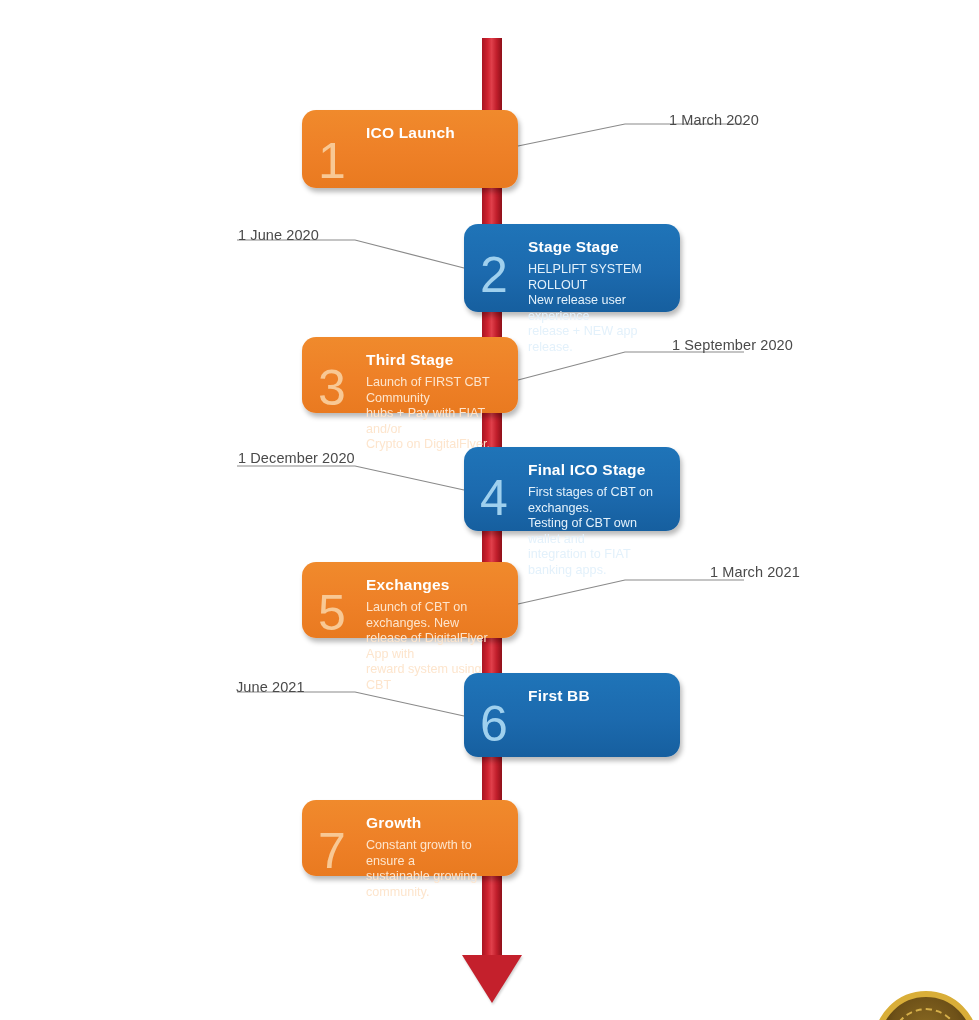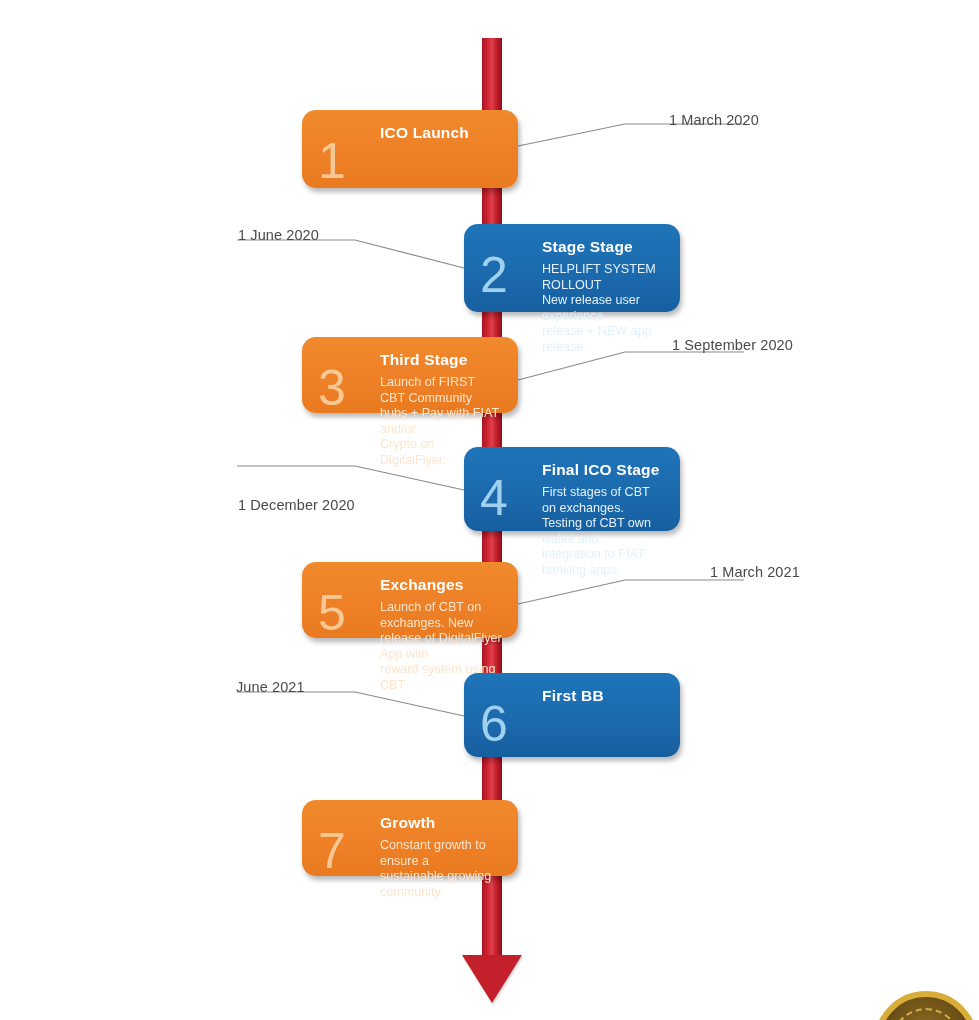--- a/index.html
+++ b/index.html
@@ -96,21 +96,20 @@
     width: 40px;
     text-align: left;
     flex: none;
   }
   .card.orange .card-number { color: #f8c894; }
   .card.blue .card-number { color: #9fd0ee; }
 
   .card-body {
     flex: 1 1 auto;
     padding-top: 2px;
-    margin-left: 14px;
   }
   .card-title {
     font-weight: bold;
     font-size: 15.5px;
     color: #ffffff;
     margin-bottom: 6px;
     letter-spacing: 0.2px;
   }
   .card-desc {
     font-size: 12.6px;
@@ -177,21 +176,21 @@
     <path d="M 464 490 L 355 466 L 237 466" fill="none" stroke="#8a8a8a" stroke-width="1.2"></path>
 
     <path d="M 518 604 L 625 580 L 744 580" fill="none" stroke="#8a8a8a" stroke-width="1.2"></path>
 
     <path d="M 464 716 L 355 692 L 237 692" fill="none" stroke="#8a8a8a" stroke-width="1.2"></path>
   </svg>
 
   <div class="date-label" style="left:669px; top:112px;">1 March 2020</div>
   <div class="date-label" style="left:238px; top:227px;">1 June 2020</div>
   <div class="date-label" style="left:645px; top:337px;margin-left:27px;">1 September 2020</div>
-  <div class="date-label" style="left:238px; top:450px;margin-top:47px;">1 December 2020</div>
+  <div class="date-label" style="left:238px; top:450px;">1 December 2020</div>
   <div class="date-label" style="left:670px; top:564px;margin-left:40px;">1 March 2021</div>
   <div class="date-label" style="left:236px; top:679px;">June 2021</div>
 
   <div class="card orange" style="left:302px; top:110px; width:216px; height:78px;">
     <div class="card-number">1</div>
     <div class="card-body">
       <div class="card-title">ICO Launch</div>
     </div>
   </div>
 

